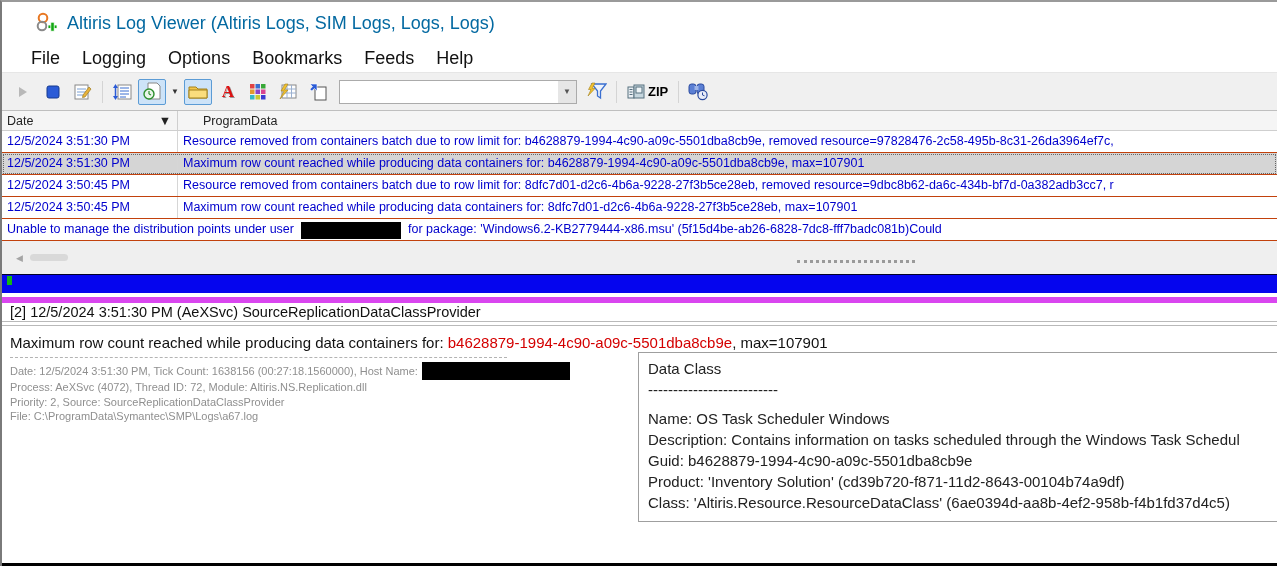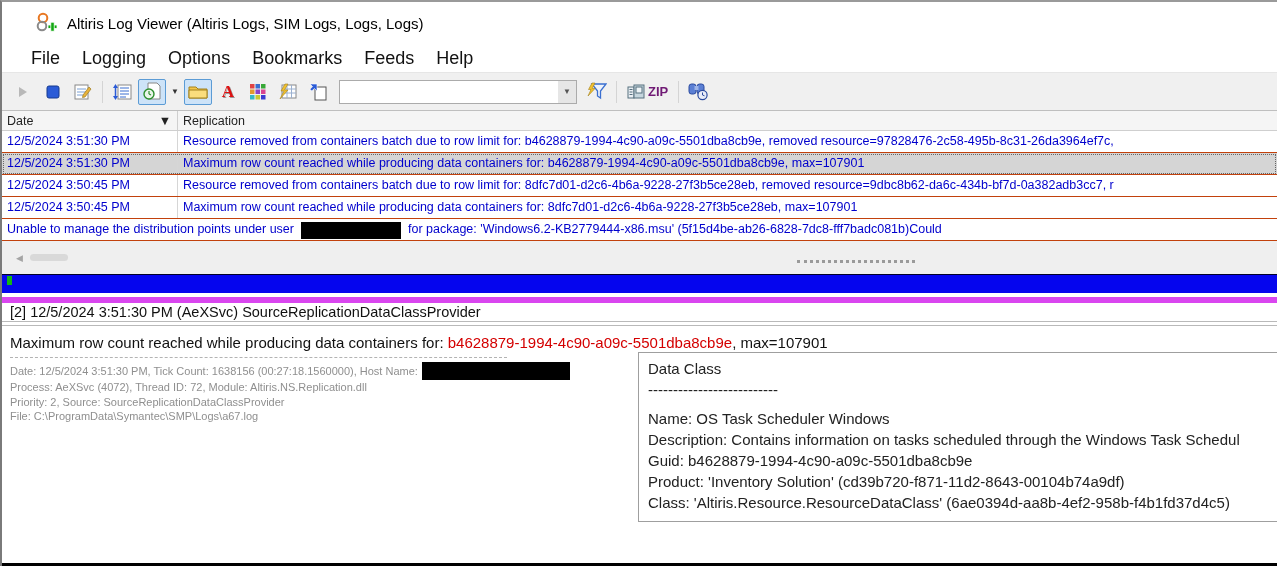--- a/index.html
+++ b/index.html
@@ -6,21 +6,21 @@
   html,body { width:1277px; height:566px; overflow:hidden; background:#fff;
     font-family:"Liberation Sans", sans-serif; }
   #app { position:relative; width:1277px; height:566px; background:#fff; overflow:hidden;
     border-left:2px solid #7a7a7a; border-top:2px solid #9a9a9a; }
   .nowrap { white-space:nowrap; }
 
   
   .titlebar { position:absolute; left:0; top:0; width:100%; height:42px; background:#fff;
     display:flex; align-items:center; padding-left:34px; }
   .app-icon { width:22px; height:22px; margin-right:9px; }
-  .title-text { font-size:15px; color:#000000; }
+  .title-text { font-size:18px; color:#0369a1; }
 
   
   .menubar { position:absolute; left:0; top:42px; width:100%; height:28px; background:#fff;
     display:flex; align-items:center; padding-left:18px; }
   .menu-item { font-size:18px; color:#111; padding:3px 11px; cursor:default; }
 
   
   .toolbar { position:absolute; left:0; top:70px; width:100%; height:38px; background:#f0f0f0;
     display:flex; align-items:center; padding-left:6px; border-top:1px solid #e6e6e6; }
   .tbtn { width:28px; height:26px; display:flex; align-items:center; justify-content:center;
@@ -28,25 +28,25 @@
   .tbtn.toggled { background:#cde3f8; border-color:#5b9bd5; }
   .tbtn.narrow { width:14px; }
   .tsep { width:1px; height:22px; background:#d4d4d4; margin:0 4px; }
   .caret { font-size:8px; color:#333; }
   .err-a { font-weight:bold; font-size:17px; color:#dd1111; text-shadow:1px 1px 0 #999; font-family:"Liberation Serif",serif; }
   .combo { width:238px; height:24px; background:#fff; border:1px solid #ababab; margin-left:6px;
     display:flex; align-items:center; }
   .combo input { flex:1; border:none; outline:none; height:20px; font-size:12px; padding:0 4px; background:transparent; }
   .combo .drop { width:18px; height:22px; background:#e6e6e6; display:flex; align-items:center; justify-content:center; font-size:8px; color:#555; }
   .zipbtn { display:flex; align-items:center; gap:3px; padding:0 4px; height:26px; }
-  .ziplabel { font-size:13px; font-weight:bold; color:#701a75; }
+  .ziplabel { font-size:13px; font-weight:bold; color:#000000; }
 
   
   .grid { position:absolute; left:0; top:108px; width:100%; border-top:1px solid #bfbfbf; }
-  .ghead { display:flex; height:20px; background:#f5f5f5; border-bottom:1px solid #cfcfcf; }
+  .ghead { display:flex; height:20px; background:#f5f5f5; border-bottom:1px solid #cfcfcf;gap:20px; }
   .ghead .c1 { width:176px; border-right:1px solid #cfcfcf; display:flex; align-items:center; justify-content:space-between; padding:0 6px 0 5px; }
   .ghead .c2 { flex:1; display:flex; align-items:center; padding-left:5px; }
   .ghead span { font-size:12.5px; color:#222; }
   .sort { font-size:8px; color:#707070; }
   .grow { display:flex; height:22px; background:#fff; border-bottom:1px solid #c2410c; }
   .grow .c1 { width:176px; border-right:1px solid #d6d6d6; padding:3px 0 0 5px; font-size:12.5px; color:#0000cd; white-space:nowrap; overflow:hidden; }
   .grow .c2 { flex:1; padding:3px 0 0 5px; font-size:12.5px; color:#0000cd; white-space:nowrap; overflow:hidden; display:flex; }
   .grow.selected { background:#d5d5d5; outline:1px dotted #666; outline-offset:-2px; }
   .redact { display:inline-block; background:#000; height:17px; }
   .redact.row { width:100px; margin:0 7px; flex:none; }
@@ -230,21 +230,21 @@
     </div>
   </div>
 
   <div class="grid">
     <div class="ghead">
       <div class="c1">
         <span>Date</span>
         <span class="sort">▼</span>
       </div>
       <div class="c2">
-        <span>Replication</span>
+        <span>ProgramData</span>
       </div>
     </div>
 
     <div class="grow">
       <div class="c1">12/5/2024 3:51:30 PM</div>
       <div class="c2">
           <span class="nowrap">Resource removed from containers batch due to row limit for: b4628879-1994-4c90-a09c-5501dba8cb9e, removed resource=97828476-2c58-495b-8c31-26da3964ef7c,</span>
         </div>
     </div>
     <div class="grow selected">

